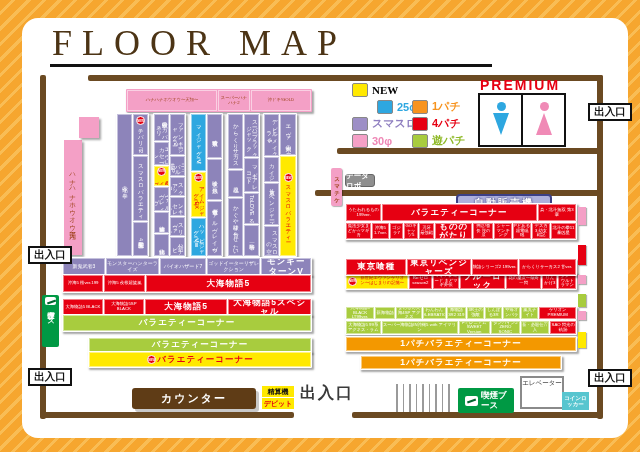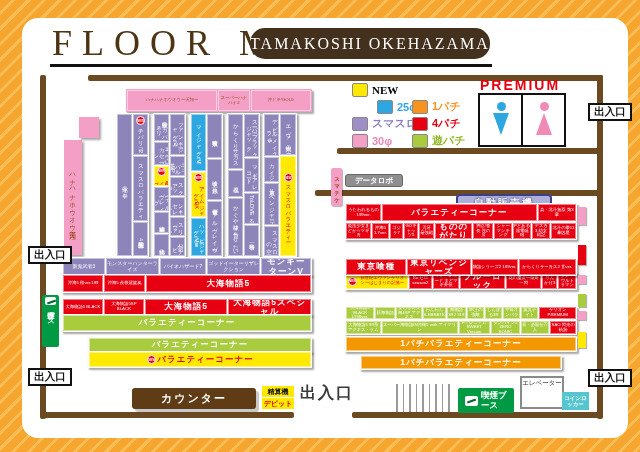--- a/index.html
+++ b/index.html
@@ -70,39 +70,38 @@
   .smoke-icon{width:13px;height:10px;background:#fff;border-radius:2px;position:relative;flex:0 0 auto;}
   .smoke-icon:after{content:"";position:absolute;left:2px;top:4px;width:9px;height:1.5px;background:#00662e;transform:rotate(-20deg);}
   .smoke-left{position:absolute;left:42px;top:295px;width:17px;height:52px;background:#009944;border-radius:2px;
     display:flex;flex-direction:column;align-items:center;padding-top:2px;box-sizing:border-box;}
   .smoke-left .sl-lbl{writing-mode:vertical-rl;color:#fff;font-size:7px;font-weight:bold;margin-top:1px;}
   .smoke-left .smoke-icon{width:11px;height:8px;}
   .elevator{position:absolute;left:520px;top:376px;width:44px;height:33px;background:#fff;border:2px solid #8a8a8a;box-sizing:border-box;
     font-size:6.5px;color:#333;text-align:center;padding-top:1px;}
   .locker{position:absolute;left:562px;top:392px;width:27px;height:18px;background:#57c5cf;color:#fff;font-size:5.5px;font-weight:bold;
     display:flex;align-items:center;justify-content:center;text-align:center;line-height:1.1;}
-  .datarobo{position:absolute;left:345px;top:174px;width:58px;height:13px;background:#8f8f8f;border:1px solid #666;border-radius:3px;
+  .datarobo{position:absolute;left:345px;top:174px;width:30px;height:13px;background:#8f8f8f;border:1px solid #666;border-radius:3px;
     color:#fff;font-size:7.5px;font-weight:bold;display:flex;align-items:center;justify-content:center;box-sizing:border-box;}
   .vending{position:absolute;left:456px;top:170px;width:96px;height:18px;background:#aeb0dc;border:2px solid #3c4086;border-radius:4px;
     color:#fff;text-shadow:0 0 2px #3c4086,0 0 2px #3c4086;font-size:10px;font-weight:bold;display:flex;align-items:center;justify-content:center;box-sizing:border-box;letter-spacing:2px;margin-top:24px;}
   .smart-tag{position:absolute;left:331px;top:168px;width:11px;height:38px;background:#f4a0c6;border-radius:2px;
     display:flex;align-items:center;justify-content:center;box-shadow:1px 1px 1px rgba(0,0,0,.3);}
   .smart-tag .lbl{writing-mode:vertical-rl;font-size:5.5px;color:#9c3f16;font-weight:bold;}
   .caps{position:absolute;left:578px;top:207px;width:8px;display:flex;flex-direction:column;}
   .cap{width:100%;box-shadow:1px 1px 1px rgba(0,0,0,.3);}
 </style>
 </head>
 <body>
 
 <div class="page">
   <div class="panel"></div>
 
   <h1 class="title">FLOOR MAP</h1>
   <div class="underline"></div>
-  <div class="store-badge">TAMAKOSHI OKEHAZAMA</div>
 
   <div class="wall" style="left:88px;top:75px;width:515px;height:6px;"></div>
   <div class="wall" style="left:337px;top:148px;width:266px;height:6px;"></div>
   <div class="wall" style="left:315px;top:190px;width:288px;height:6px;"></div>
   <div class="wall" style="left:40px;top:75px;width:6px;height:344px;"></div>
   <div class="wall" style="left:597px;top:75px;width:6px;height:344px;"></div>
   <div class="wall" style="left:40px;top:412px;width:254px;height:6px;"></div>
   <div class="wall" style="left:352px;top:412px;width:251px;height:6px;"></div>
 
   <div class="legend-col" style="left:352px;top:83px;">

